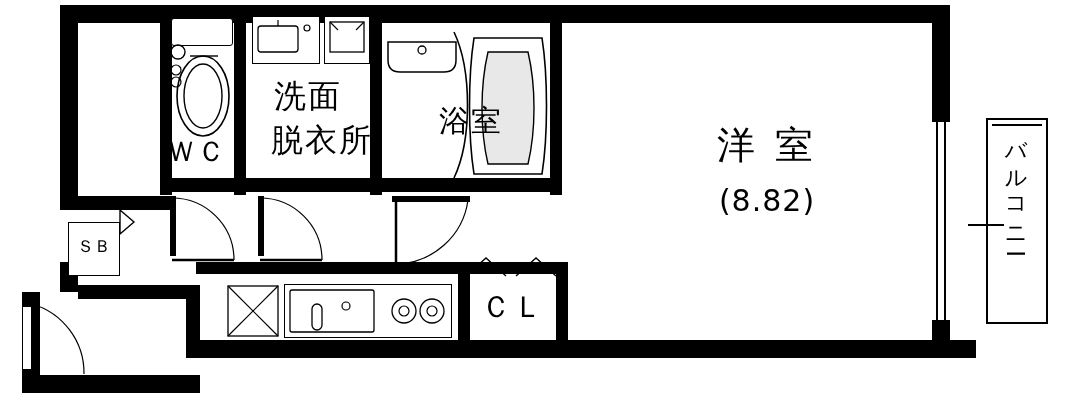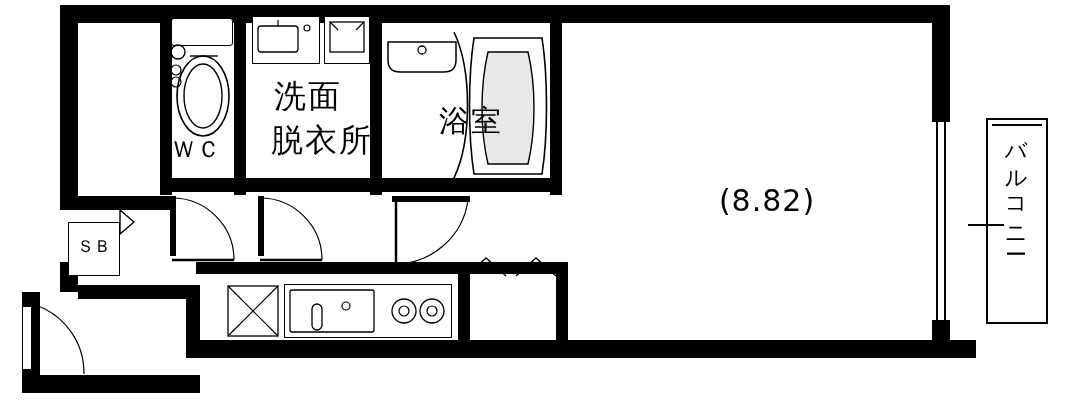--- a/index.html
+++ b/index.html
@@ -149,28 +149,30 @@
   <div class="box" style="left:986px;top:118px;width:62px;height:206px;"></div>
   <div class="ln" style="left:992px;top:124px;width:50px;height:2px;"></div>
 
   <div class="wht" style="left:932px;top:120px;width:18px;height:202px;border-top:2px solid #000;border-bottom:2px solid #000;box-sizing:border-box;"></div>
   <div class="ln" style="left:936px;top:120px;width:2px;height:202px;"></div>
   <div class="ln" style="left:944px;top:120px;width:2px;height:202px;"></div>
   <div class="ln" style="left:968px;top:224px;width:36px;height:2px;"></div>
 
   <div class="wht" style="left:560px;top:5px;width:0px;height:0px;"></div>
 
-  <div class="lbl jp" style="left:160px;top:138px;width:74px;font-size:23px;letter-spacing:2px;">ＷＣ</div>
+  <div class="lbl jp" style="left:160px;top:138px;width:74px;font-size:28px;letter-spacing:2px;">ＷＣ</div>
 
   <div class="lbl jp" style="left:246px;top:80px;width:124px;font-size:32px;letter-spacing:2px;">洗面</div>
   <div class="lbl jp" style="left:246px;top:124px;width:124px;font-size:32px;letter-spacing:2px;padding-left:14px;">脱衣所</div>
 
   <div class="lbl jp" style="left:382px;top:106px;width:98px;font-size:30px;letter-spacing:2px;padding-left:40px;">浴室</div>
 
+  <div class="lbl jp" style="left:652px;top:126px;width:230px;font-size:38px;letter-spacing:4px;">洋 室</div>
   <div class="lbl jp" style="left:652px;top:186px;width:230px;font-size:30px;letter-spacing:1px;">(8.82)</div>
 
   <div class="lbl jp" style="left:1003px;top:126px;width:24px;font-size:22px;writing-mode:vertical-rl;text-orientation:upright;letter-spacing:4px;">バルコニー</div>
 
+  <div class="lbl jp" style="left:466px;top:292px;width:94px;font-size:30px;letter-spacing:2px;">ＣＬ</div>
 
 
   <div class="lbl jp" style="left:68px;top:238px;width:52px;font-size:17px;letter-spacing:0px;">ＳＢ</div>
 
 </div>
 
 </body></html>

